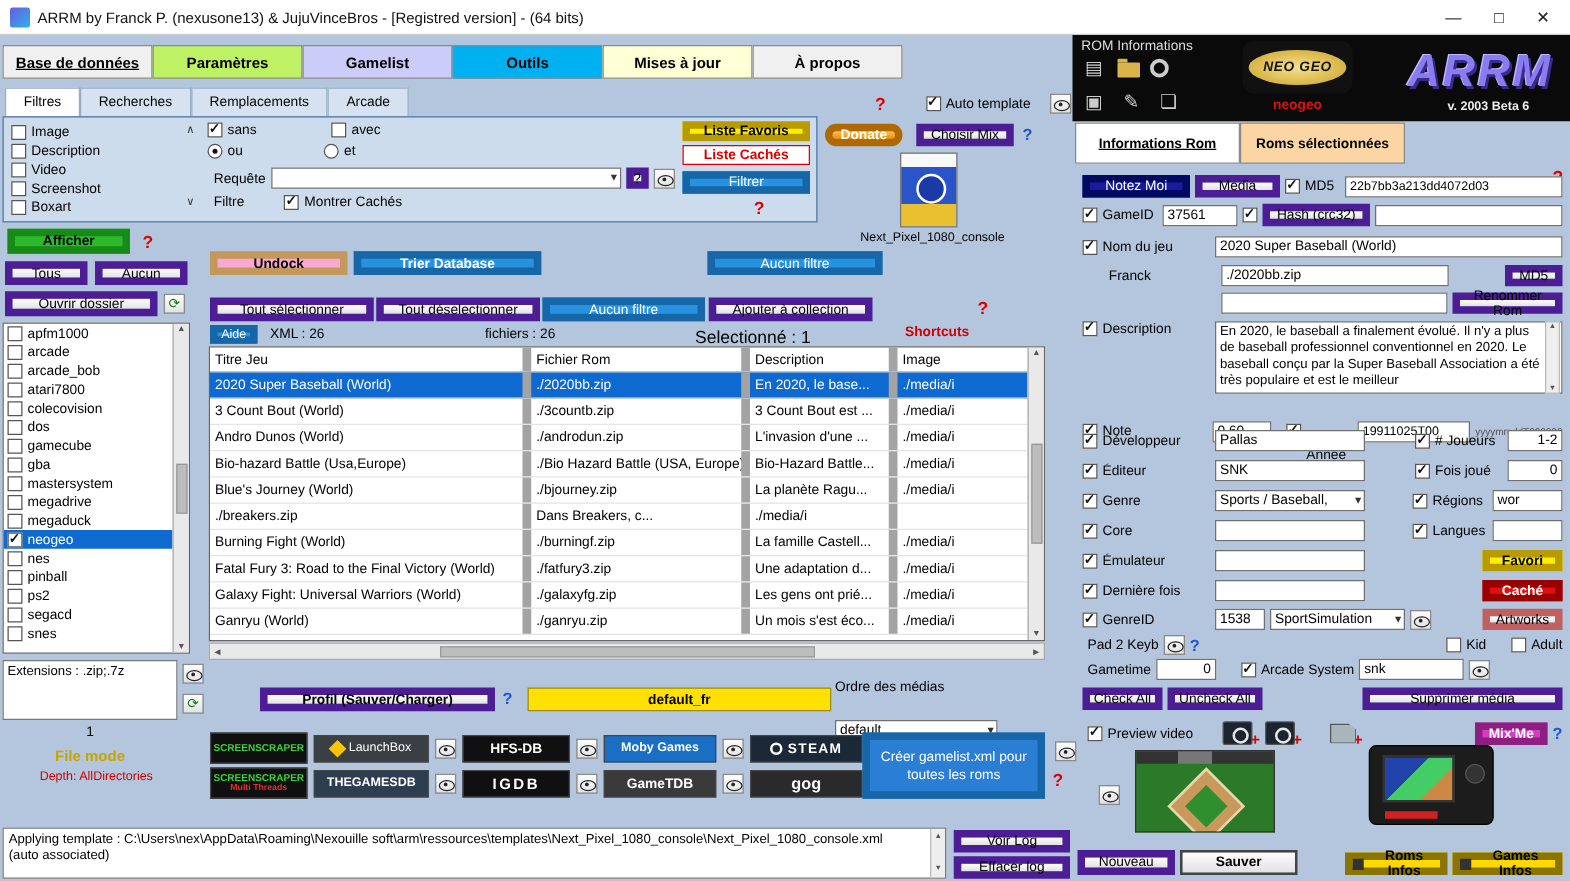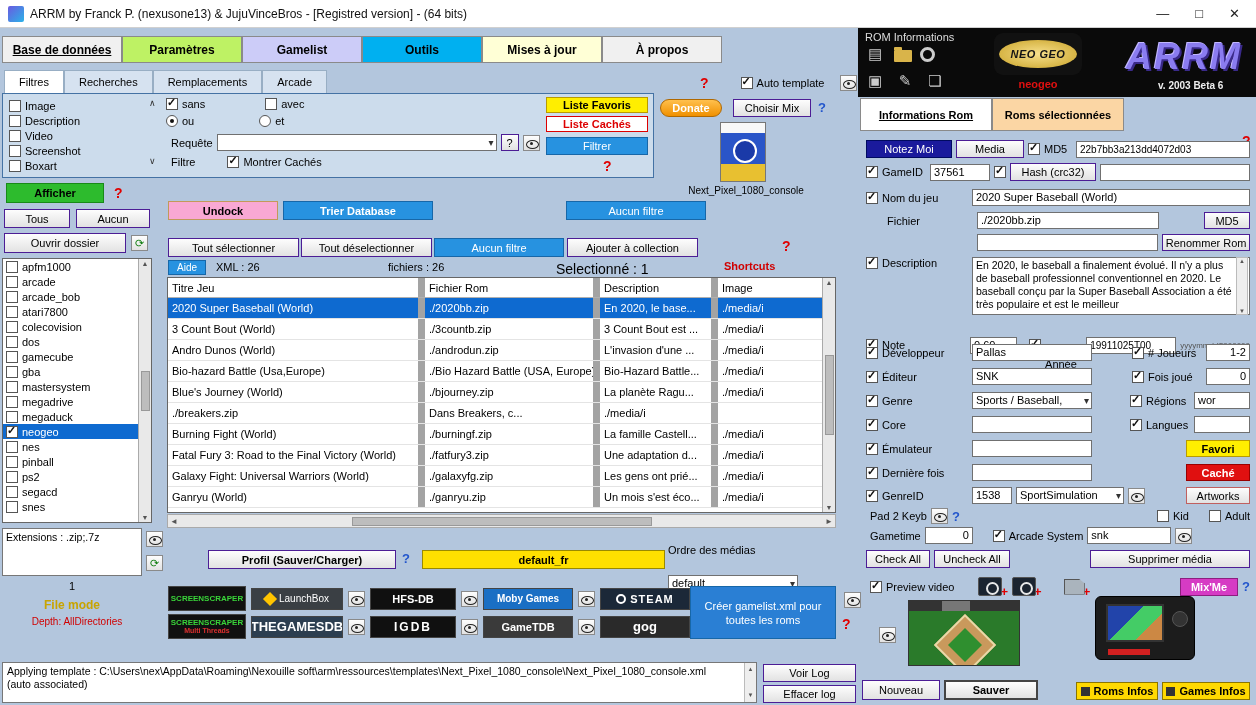--- a/index.html
+++ b/index.html
@@ -36,21 +36,21 @@
 
   .cb { display:inline-block; width:12px; height:12px; background:#fff; border:1px solid #555; position:relative; flex:none; }
   .cb.on::after { content:"✓"; position:absolute; left:0px; top:-3px; font-size:11px; font-weight:bold; color:#111; }
   .radio { display:inline-block; width:12px; height:12px; border-radius:50%; background:#fff; border:1px solid #555; position:relative; flex:none; }
   .radio.on::after { content:""; position:absolute; left:3px; top:3px; width:4px; height:4px; border-radius:50%; background:#111; }
 
   .field { background:#fff; border:1px solid #707070; font-size:11px; padding:1px 3px; overflow:hidden; white-space:nowrap; height:17px; line-height:13px; }
   .sel { position:relative; padding-right:14px; }
   .sel::after { content:"▾"; position:absolute; right:2px; top:1px; font-size:10px; color:#333; }
 
-  .btn { background:linear-gradient(#fdfdfd,#e2e2e2); border:1px solid #4c1d95; font-size:11px; display:flex; align-items:center; justify-content:center; text-align:center; cursor:default; }
+  .btn { background:linear-gradient(#fdfdfd,#e2e2e2); border:6px solid #4c1d95; font-size:11px; display:flex; align-items:center; justify-content:center; text-align:center; cursor:default; }
   .btn-blue { background:#2792e0; color:#fff; border-color:#17断67a8; }
   .btn-blue { background:#2792e0; color:#fff; border-color:#1767a8; }
   .btn-tan { background:#f9a8d4; border-color:#c2995a; font-weight:bold; }
   .btn-green { background:#2dbb2d; border-color:#188a18; font-weight:bold; }
   .btn-yellow { background:#ffee00; border-color:#b89b00; font-weight:bold; }
   .btn-red-outline { background:#fff; border:1px solid #d00; color:#d00; font-weight:bold; }
   .btn-red { background:#e01010; border-color:#900; color:#fff; font-weight:bold; }
   .btn-navy { background:#1a1a9c; border-color:#000a60; color:#fff; }
   .btn-magenta { background:#d63bc4; border-color:#8d1f80; color:#fff; font-weight:bold; }
   .btn-gold { background:#ffd900; border-color:#8a7500; font-weight:bold; gap:4px; }
@@ -465,21 +465,21 @@
         <span class="steam-ico"></span>
         <span style="font-size:11px; font-weight:bold; letter-spacing:1px;">STEAM</span>
       </div>
   </div>
   <div class="abs row" style="left:168px; top:614px; gap:5px;">
     <div class="logo-dark ss-logo" style="width:78px; height:25px;">
       <span class="ss-main">SCREENSCRAPER</span>
       <span class="ss-sub">Multi Threads</span>
     </div>
     <div class="logo-dark" style="width:92px; height:22px; background:#2c3e50;">
-        <span style="font-size:13px; font-weight:bold;">THEGAMESDB</span>
+        <span style="font-size:10px; font-weight:bold;">THEGAMESDB</span>
       </div>
     <span class="eye"></span>
     <div class="logo-dark" style="width:86px; height:22px;">
         <span style="font-size:12px; font-weight:bold; letter-spacing:2px;">IGDB</span>
       </div>
     <span class="eye"></span>
     <div class="logo-dark" style="width:90px; height:22px; background:#3a3a3a;">
         <span style="font-size:11px; font-weight:bold;">GameTDB</span>
       </div>
     <span class="eye"></span>
@@ -550,21 +550,21 @@
   </div>
 
   <div class="abs row" style="left:866px; top:189px; width:384px;">
     <span class="cb on"></span>
     <span class="flab">Nom du jeu</span>
     <span class="field" style="flex:1;">2020 Super Baseball (World)</span>
   </div>
 
   <div class="abs row" style="left:866px; top:212px; width:384px;">
     <span style="width:17px;"></span>
-    <span class="flab">Fichier</span>
+    <span class="flab">Franck</span>
     <span class="field" style="width:182px;">./2020bb.zip</span>
     <span class="btn" style="width:46px; height:17px; margin-left:auto;">MD5</span>
   </div>
 
   <div class="abs row" style="left:866px; top:234px; width:384px;">
     <span style="width:107px;"></span>
     <span class="field" style="width:182px;"></span>
     <span class="btn" style="width:88px; height:17px; margin-left:auto;">Renommer Rom</span>
   </div>
 

